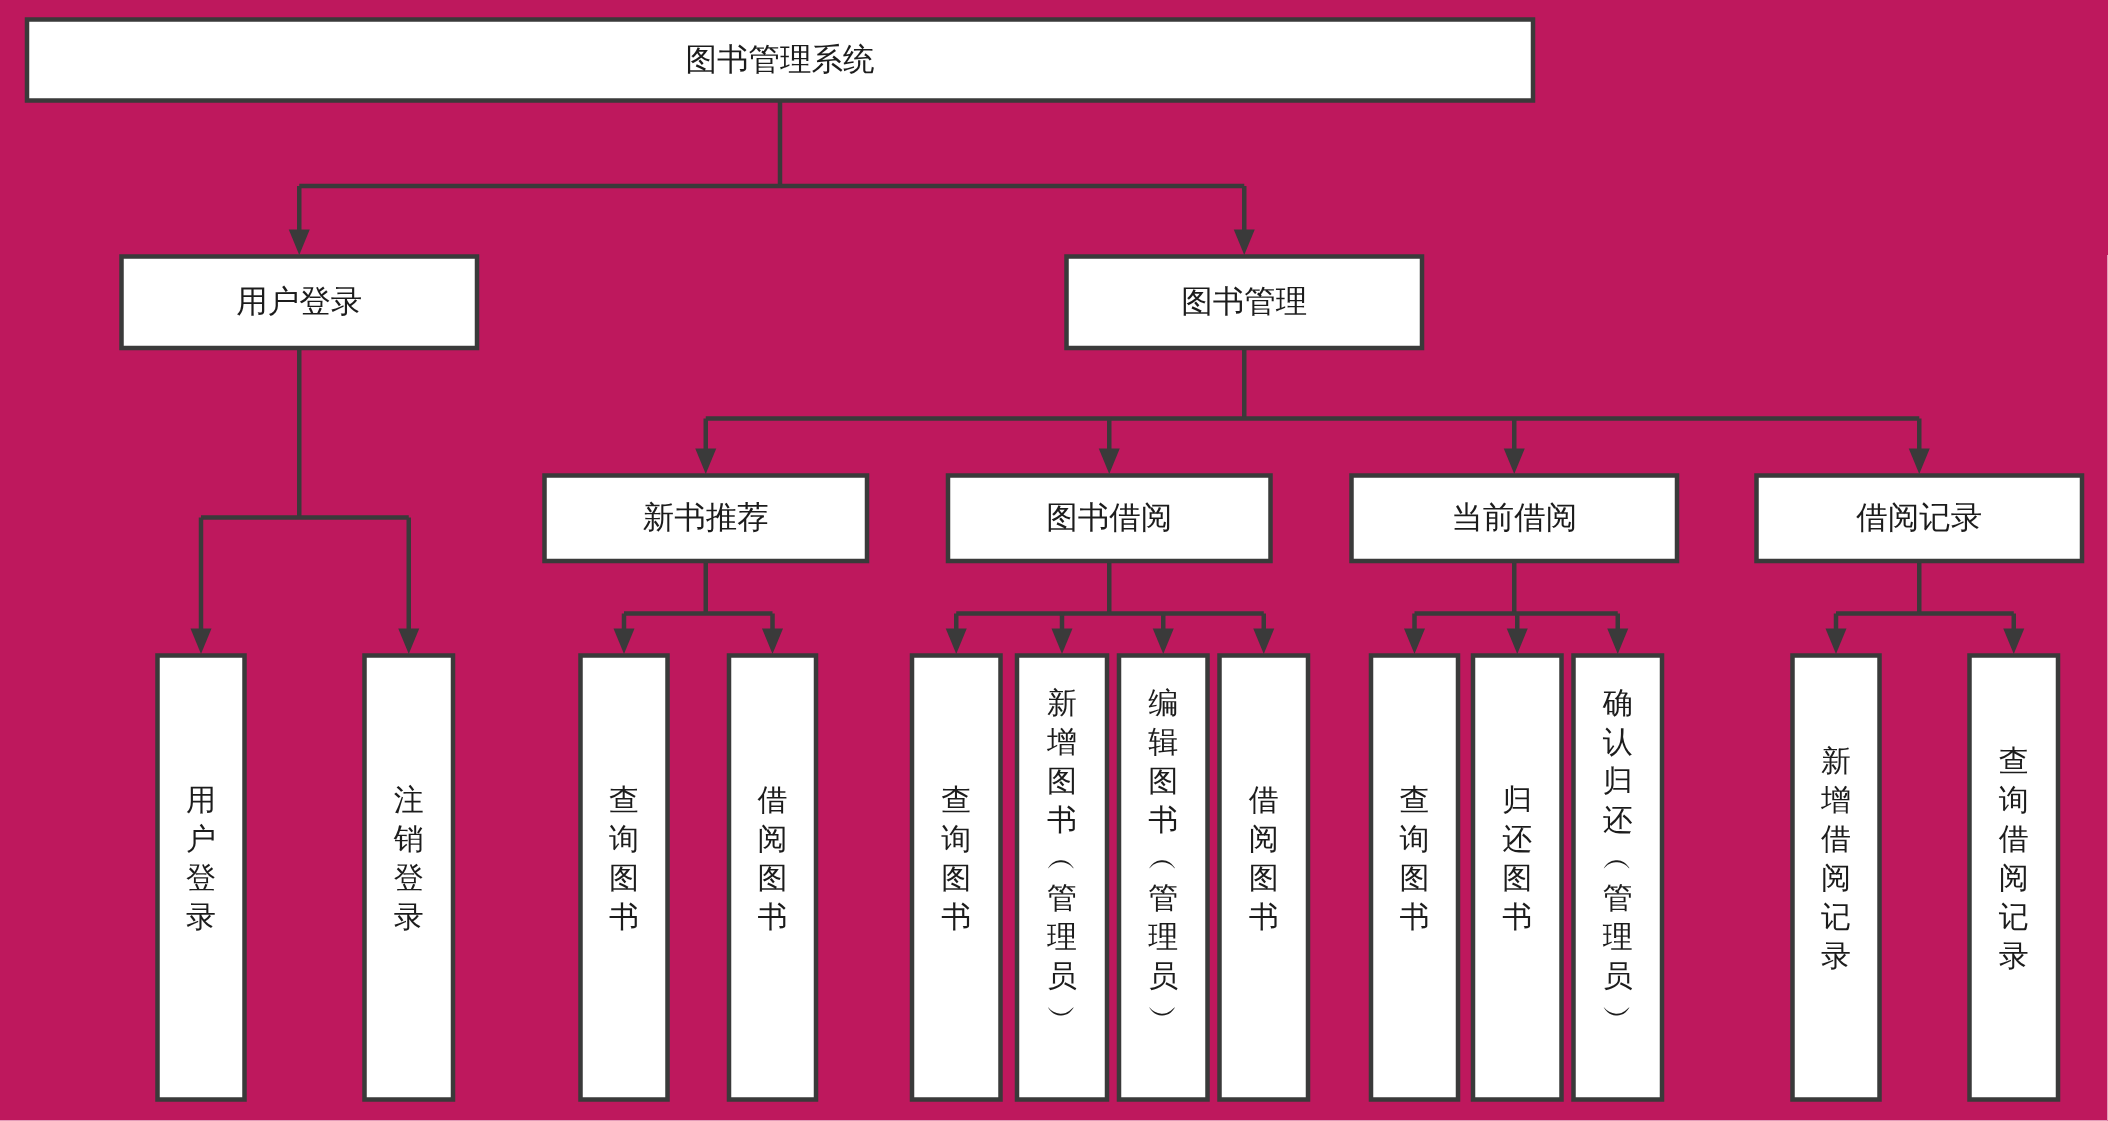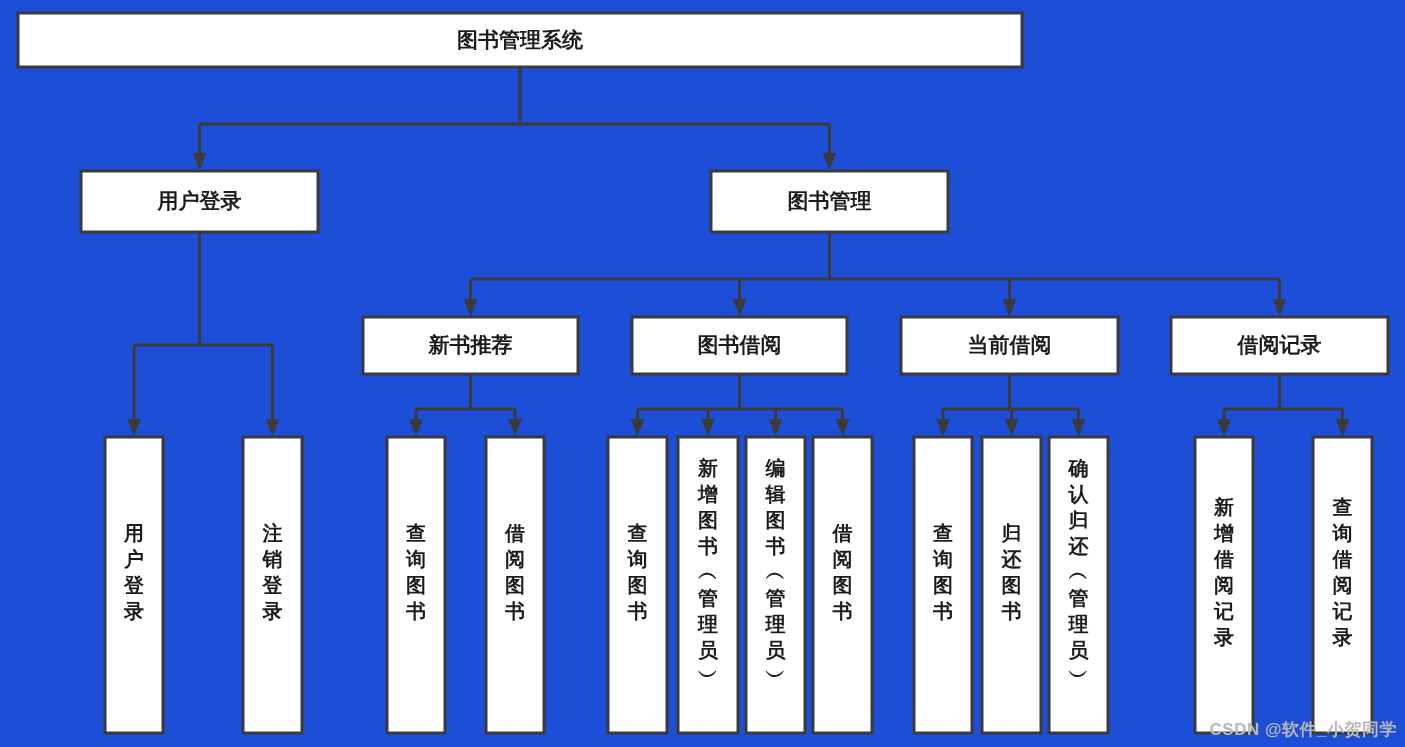--- a/index.html
+++ b/index.html
@@ -10,22 +10,21 @@
   body {
     width: 1405px;
     height: 747px;
     font-family: "Liberation Sans", "DejaVu Sans", sans-serif;
     overflow: hidden;
   }
   #diagram-root {
     position: relative;
     width: 1405px;
     height: 747px;
-    background: #1d4ed8;
-    font-weight: bold;
+    background: #be185d;
   }
   svg.diagram-canvas {
     position: absolute;
     left: 0;
     top: 0;
     width: 1405px;
     height: 747px;
   }
   .node-box {
     fill: #ffffff;
@@ -206,14 +205,13 @@
           <rect class="node-box" x="1195" y="437" width="58" height="296"></rect>
           <text class="label-v-line" x="1224" y="514"><tspan x="1224" dy="0">新</tspan><tspan x="1224" dy="26">增</tspan><tspan x="1224" dy="26">借</tspan><tspan x="1224" dy="26">阅</tspan><tspan x="1224" dy="26">记</tspan><tspan x="1224" dy="26">录</tspan></text>
         </g>
         <g>
           <rect class="node-box" x="1313" y="437" width="59" height="296"></rect>
           <text class="label-v-line" x="1342.5" y="514"><tspan x="1342.5" dy="0">查</tspan><tspan x="1342.5" dy="26">询</tspan><tspan x="1342.5" dy="26">借</tspan><tspan x="1342.5" dy="26">阅</tspan><tspan x="1342.5" dy="26">记</tspan><tspan x="1342.5" dy="26">录</tspan></text>
         </g>
       </g>
   </svg>
 
-  <div class="watermark">CSDN @软件_小贺同学</div>
 </div>
 
 </body></html>

